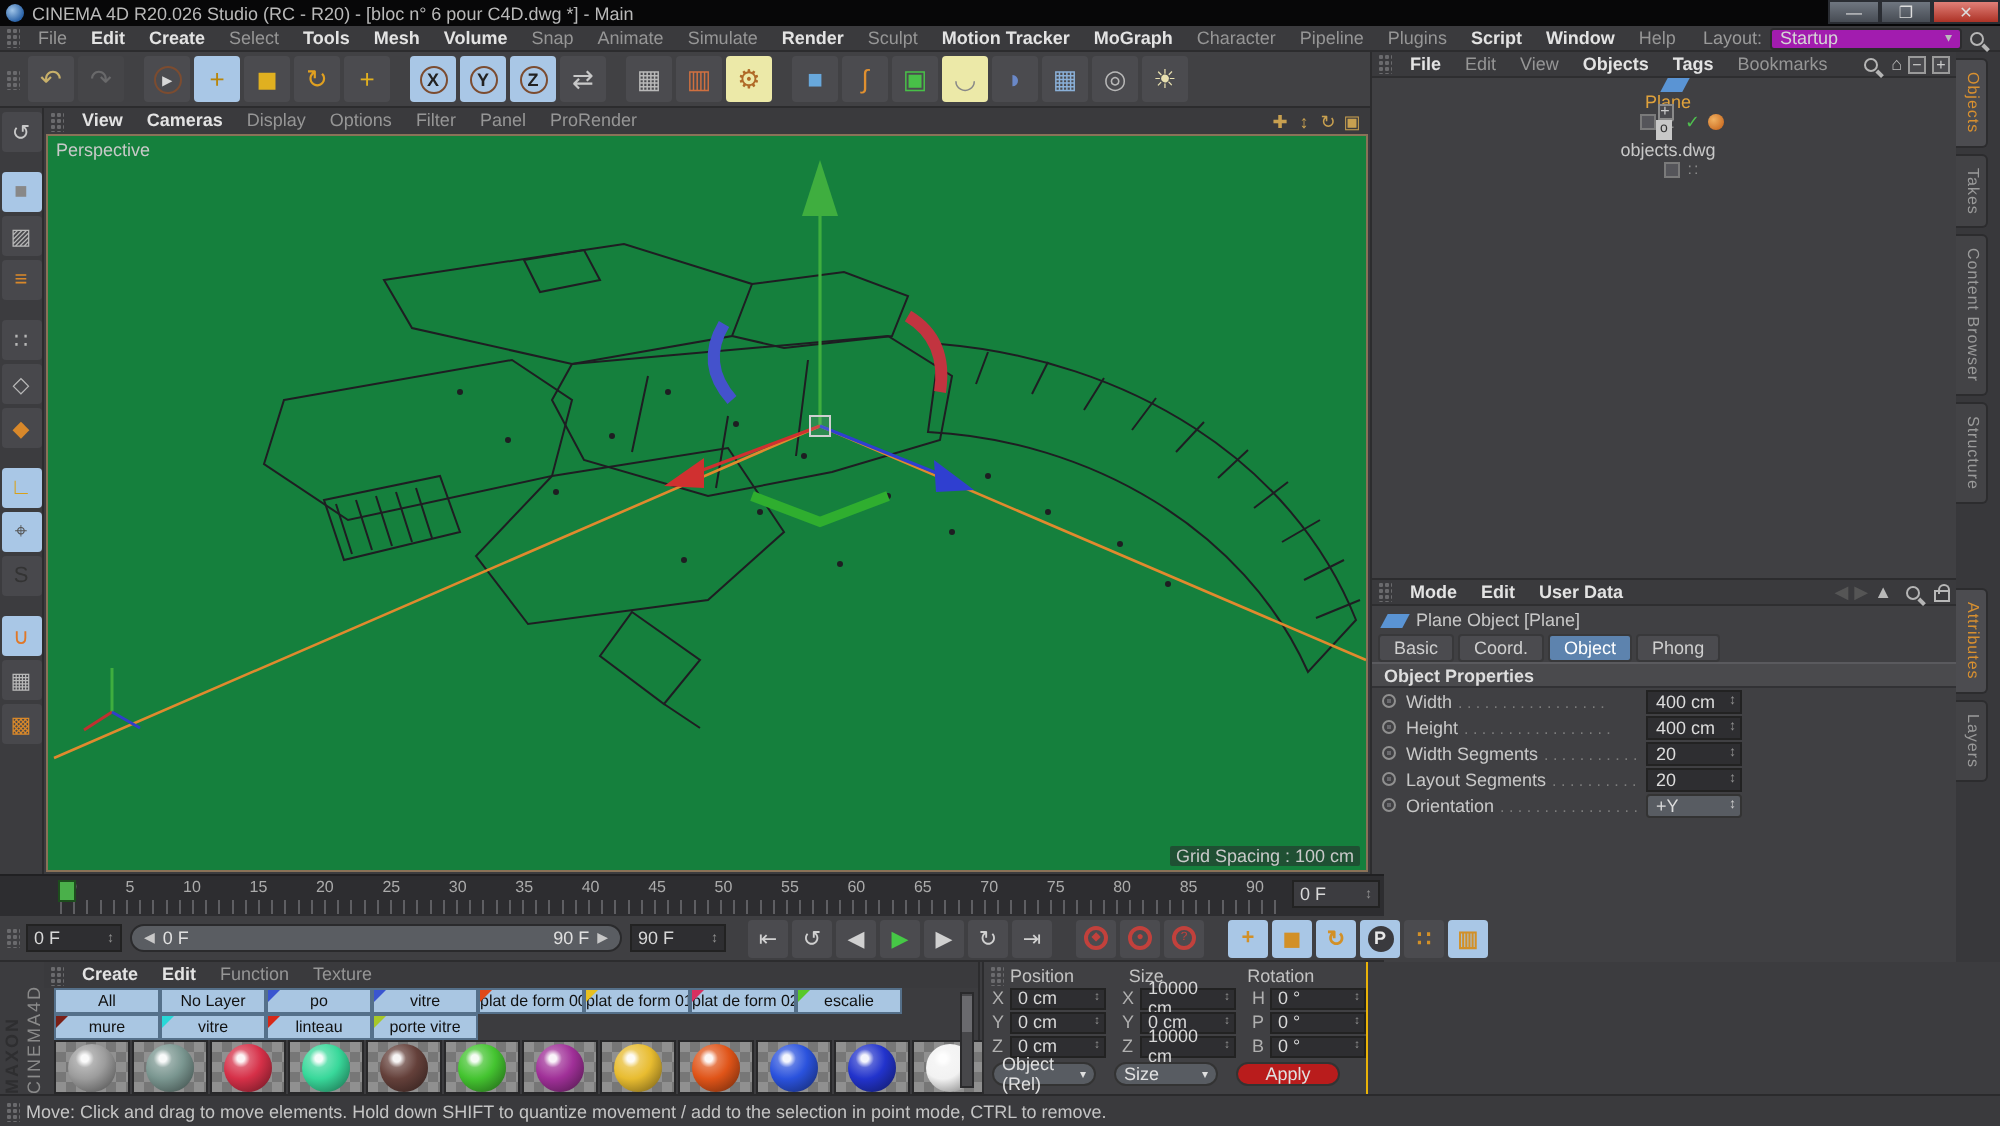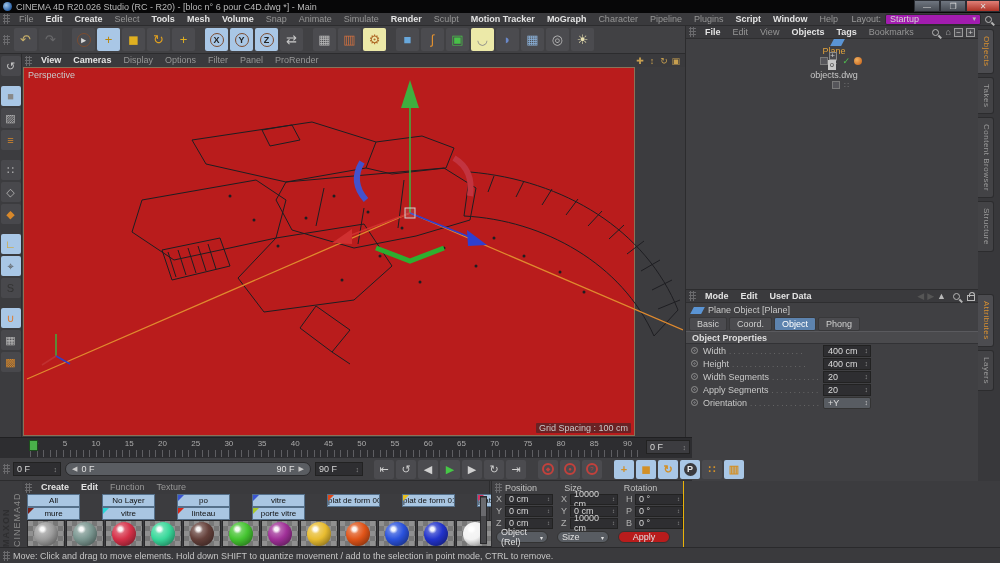--- a/index.html
+++ b/index.html
@@ -52,21 +52,21 @@
     display:flex; flex-direction:column; align-items:center; border-right:1px solid #2c2c2e; }
   .pbtn { width:20px; height:20px; margin-top:2px; border-radius:2px; background:#48484c;
     display:flex; align-items:center; justify-content:center; font-size:11px; color:#bdbdbd; flex:none; }
   .pbtn.gap { margin-top:10px; }
 
   
   #viewport { position:absolute; left:22px; top:54px; width:663px; height:383px; background:#3c3c3f; }
   #vp-menu { height:13px; display:flex; align-items:center; background:#3a3a3d; }
   #vp-menu .vicons { margin-left:auto; display:flex; padding-right:3px; }
   #vp-menu .vicons span { width:12px; text-align:center; color:#c8a050; font-size:9px; }
-  #vp-canvas { position:relative; width:612px; height:369px; margin-left:1px; background:#b91c1c;
+  #vp-canvas { position:relative; width:661px; height:369px; margin-left:1px; background:#15803d;
     border:1px solid #8a7258; }
   #vp-cam-label { position:absolute; left:4px; top:2px; color:#c9c9c9; }
   #vp-grid { position:absolute; right:3px; bottom:2px; color:#c9c9c9; background:rgba(40,40,44,.55);
     padding:0 3px; border-radius:1px; }
   #vp-svg { position:absolute; left:0; top:0; }
 
   
   #right { position:absolute; left:685px; top:26px; width:293px; height:455px; background:#404043;
     border-left:1px solid #2c2c2e; }
   .panel-menu { height:13px; background:#3a3a3d; display:flex; align-items:center; border-bottom:1px solid #2e2e30; }
@@ -153,21 +153,21 @@
 
   
   #bottom { position:absolute; left:0; top:481px; width:1000px; height:66px; background:#3c3c3f; }
   #logo { position:absolute; left:0; top:0; width:22px; height:66px; display:flex; justify-content:center; gap:1px; }
   #logo span { writing-mode:vertical-rl; transform:rotate(180deg); font-size:9px; letter-spacing:1px; }
   #logo .brand { color:#2e2e30; font-weight:bold; }
   #logo .product { color:#8a8a8a; }
 
   #materials { position:absolute; left:22px; top:0; width:468px; height:66px; border-right:1px solid #2c2c2e; }
   #mat-menu { height:13px; display:flex; align-items:center; background:#3a3a3d; }
-  .layer-row { height:13px; display:flex; padding-left:5px;gap:22px; }
+  .layer-row { height:13px; display:flex; padding-left:5px; }
   .layer-btn { width:53px; height:13px; background:#a9c6e2; border:1px solid #55708a; color:#111;
     font-size:8px; text-align:center; line-height:11px; position:relative; flex:none;
     white-space:nowrap; overflow:hidden; }
   .layer-btn .corner { position:absolute; left:0; top:0; width:0; height:0;
     border-top:6px solid var(--c, transparent); border-right:6px solid transparent; }
   #mat-thumbs { height:27px; display:flex; padding-left:5px; margin-top:0; }
   .mat-thumb { width:38px; height:27px; border:1px solid #28282a; margin-right:1px; flex:none;
     background-color:#909090;
     background-image:linear-gradient(45deg,#777 25%,transparent 25%,transparent 75%,#777 75%),
       linear-gradient(45deg,#777 25%,transparent 25%,transparent 75%,#777 75%);
@@ -587,21 +587,21 @@
             <span class="albl">Width Segments</span>
             <span class="leader"></span>
             <span class="valbox">
               <span>20</span>
               <span class="spin">↕</span>
             </span>
           </div>
 
           <div class="arow">
             <span class="animdot"></span>
-            <span class="albl">Apply Segments</span>
+            <span class="albl">Layout Segments</span>
             <span class="leader"></span>
             <span class="valbox">
               <span>20</span>
               <span class="spin">↕</span>
             </span>
           </div>
 
           <div class="arow">
             <span class="animdot"></span>
             <span class="albl">Orientation</span>

